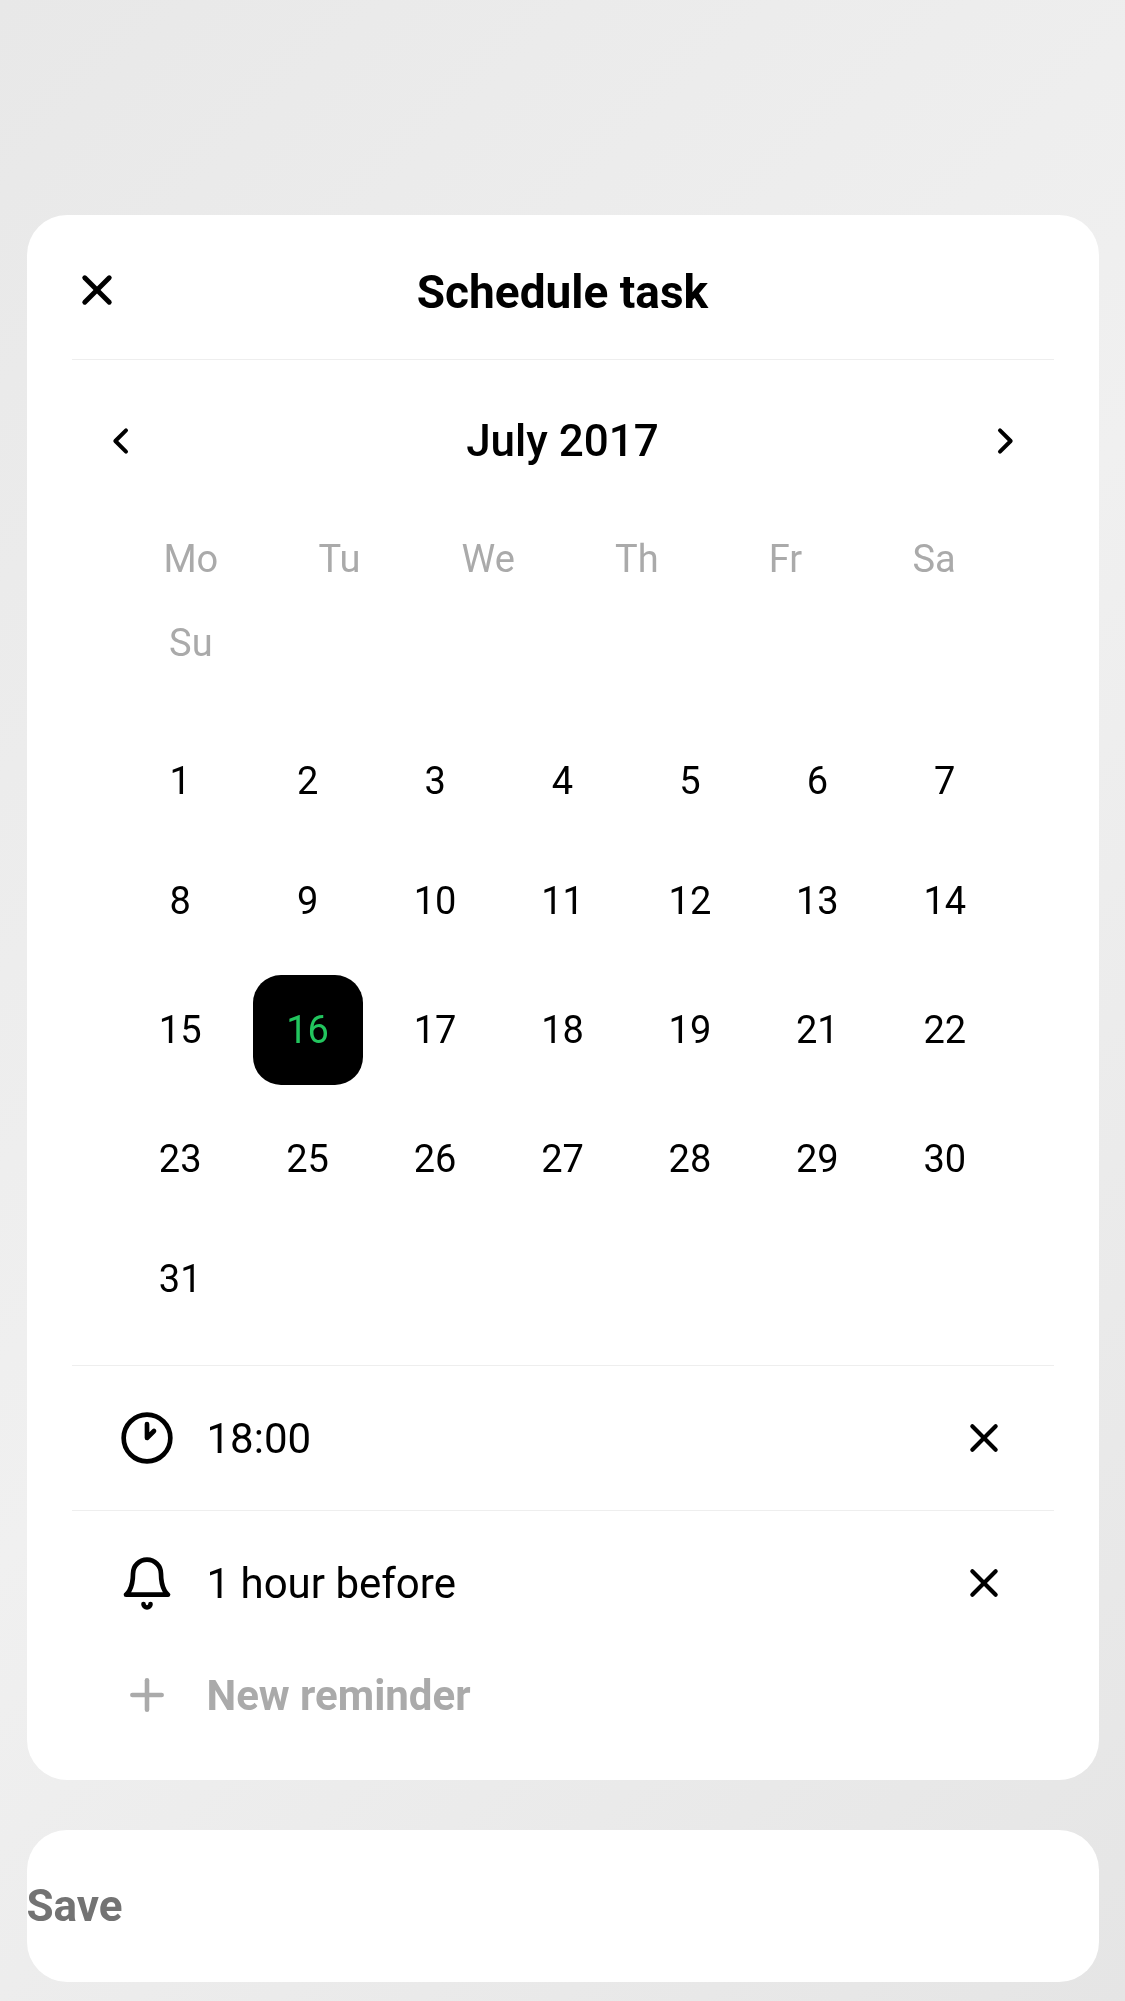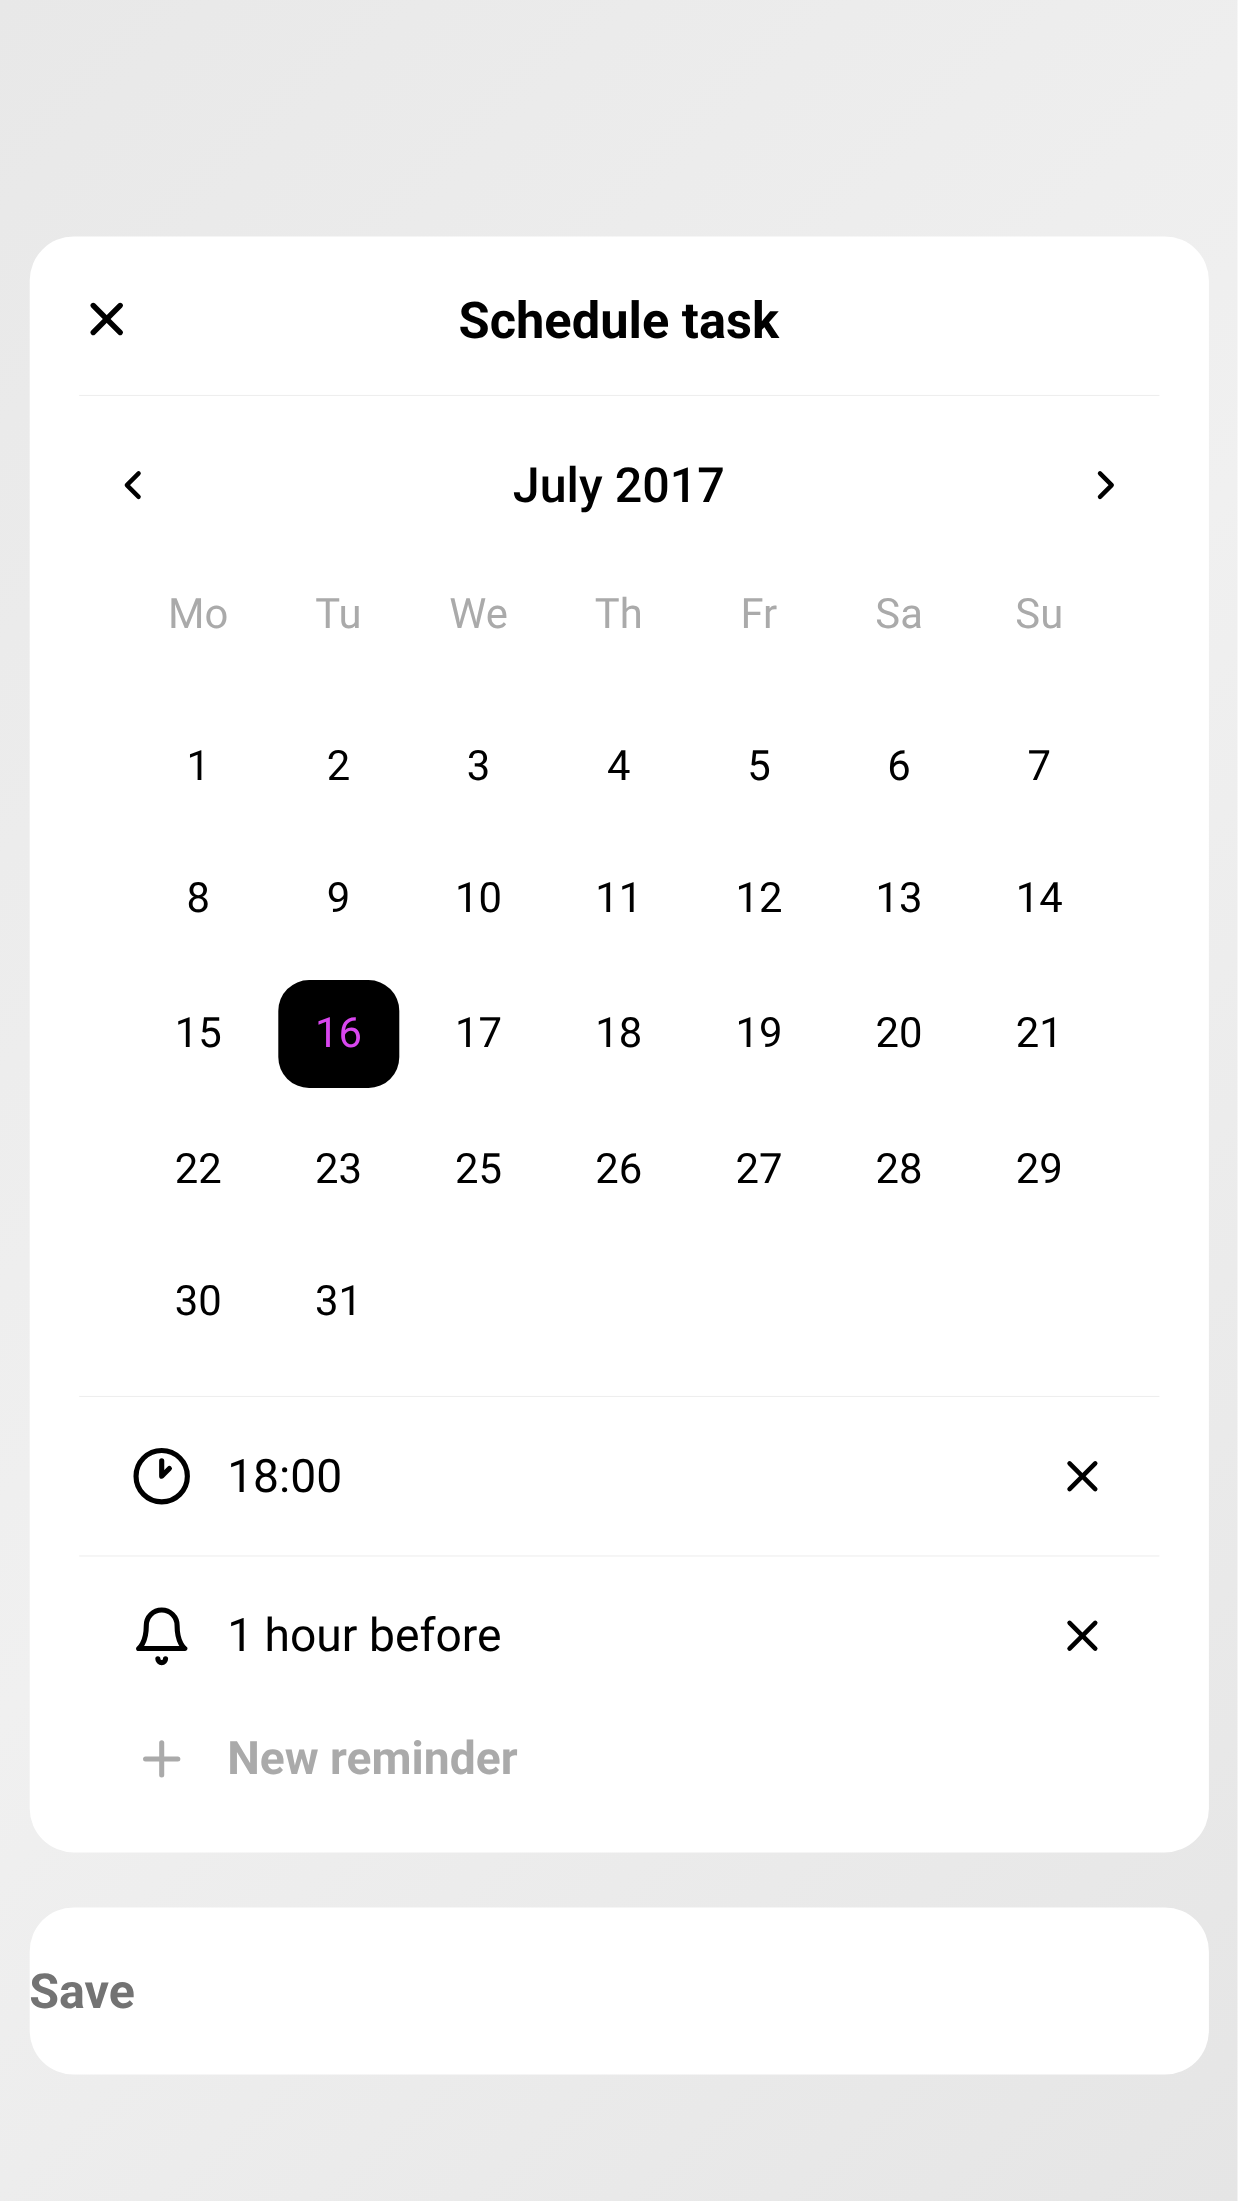--- a/index.html
+++ b/index.html
@@ -73,21 +73,21 @@
     justify-content: center;
     cursor: pointer;
   }
   .calendar {
     padding: 20px 45px 40px 45px;
     border-bottom: 1px solid #eeeeee;
     margin: 0 45px;
   }
   .weekdays {
     display: grid;
-    grid-template-columns: repeat(7, 1fr);
+    grid-template-columns: repeat(6, 1fr);
     margin-bottom: 50px;
   }
   .weekday {
     text-align: center;
     font-size: 38px;
     color: #aaaaaa;
     font-weight: 400;
     padding: 20px 0;
   }
   .days {
@@ -102,23 +102,23 @@
     color: #000;
     padding: 24px 0;
     cursor: pointer;
     border-radius: 24px;
     display: flex;
     align-items: center;
     justify-content: center;
   }
   .day.selected {
     background: #000;
-    color: #d946ef;
+    color: #22c55e;
     width: 110px;
-    height: 98px;
+    height: 110px;
     margin: 0 auto;
     padding: 0;
     border-radius: 28px;
   }
   .row {
     display: flex;
     align-items: center;
     padding: 42px 45px;
     margin: 0 45px;
   }
@@ -218,21 +218,20 @@
         <div class="day">10</div>
         <div class="day">11</div>
         <div class="day">12</div>
         <div class="day">13</div>
         <div class="day">14</div>
         <div class="day">15</div>
         <div class="day selected">16</div>
         <div class="day">17</div>
         <div class="day">18</div>
         <div class="day">19</div>
-        <div class="day">20</div>
         <div class="day">21</div>
         <div class="day">22</div>
         <div class="day">23</div>
         <div class="day">25</div>
         <div class="day">26</div>
         <div class="day">27</div>
         <div class="day">28</div>
         <div class="day">29</div>
         <div class="day">30</div>
         <div class="day">31</div>

